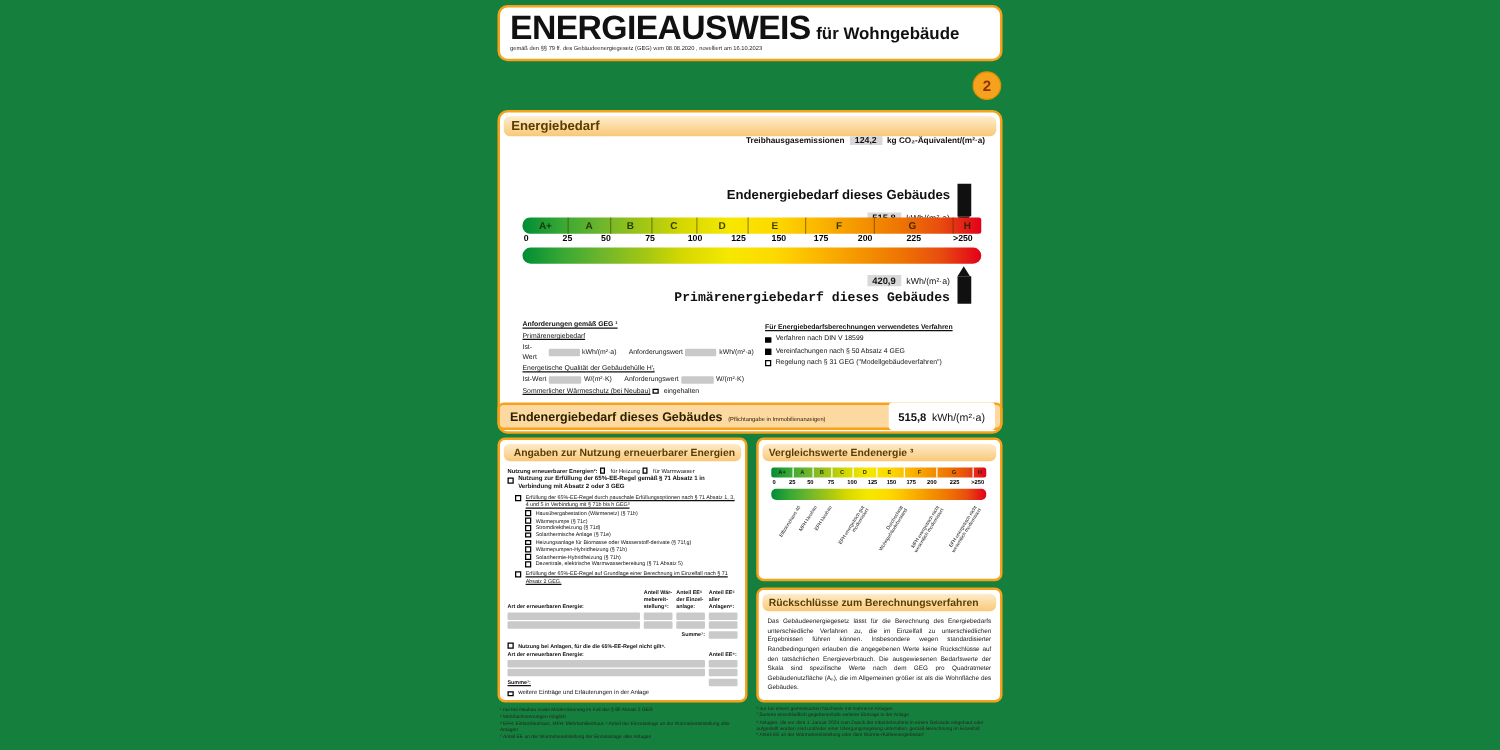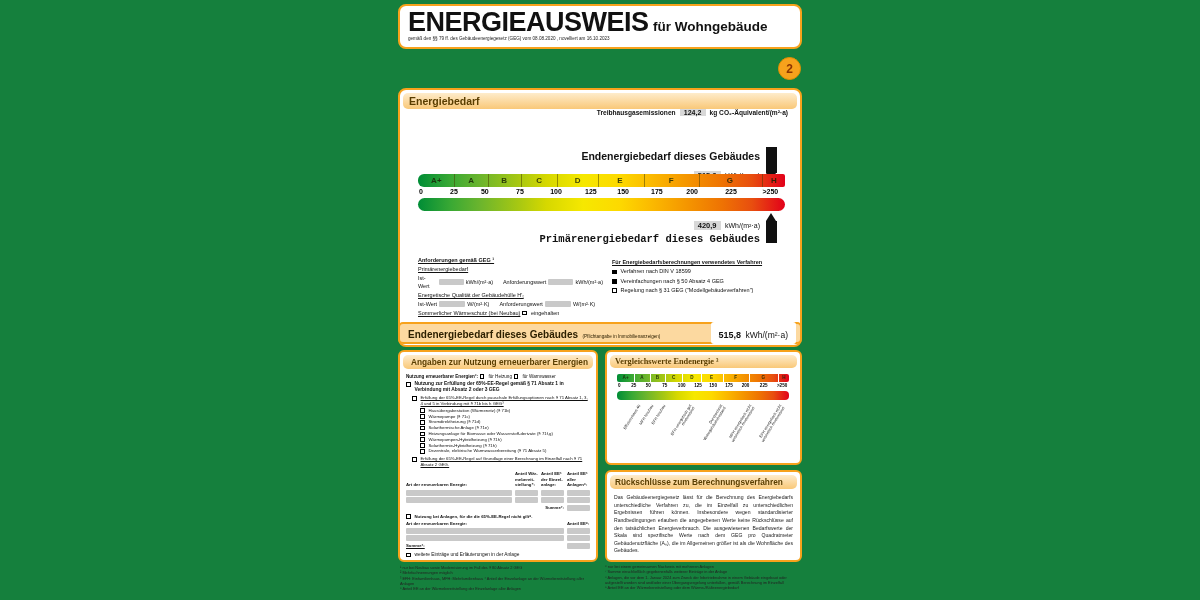--- a/index.html
+++ b/index.html
@@ -280,21 +280,21 @@
       </div>
 
       <div class="row" style="margin-top:3px;">
         <span class="cb"></span>
         <span class="tiny" style="font-size:4.8px;">weitere Einträge und Erläuterungen in der Anlage</span>
       </div>
     </div>
   </div>
 
   <div class="abs panel" style="left:207px;top:350px;width:197px;height:115px;border-radius:6px;">
-    <div class="strip" style="font-size:8.3px;padding:2px 5px;font-family:Liberation Serif, serif;">Vergleichswerte Endenergie ³</div>
+    <div class="strip" style="font-size:8.3px;padding:2px 5px;">Vergleichswerte Endenergie ³</div>
 
     <div class="abs grad" style="left:10px;top:22px;width:172px;height:8px;border-radius:2px;">
       <i class="sdiv2" style="left:9.8%"></i>
       <i class="sdiv2" style="left:19%"></i>
       <i class="sdiv2" style="left:28%"></i>
       <i class="sdiv2" style="left:38%"></i>
       <i class="sdiv2" style="left:49%"></i>
       <i class="sdiv2" style="left:61.5%"></i>
       <i class="sdiv2" style="left:76.5%"></i>
       <i class="sdiv2" style="left:93.7%"></i>

